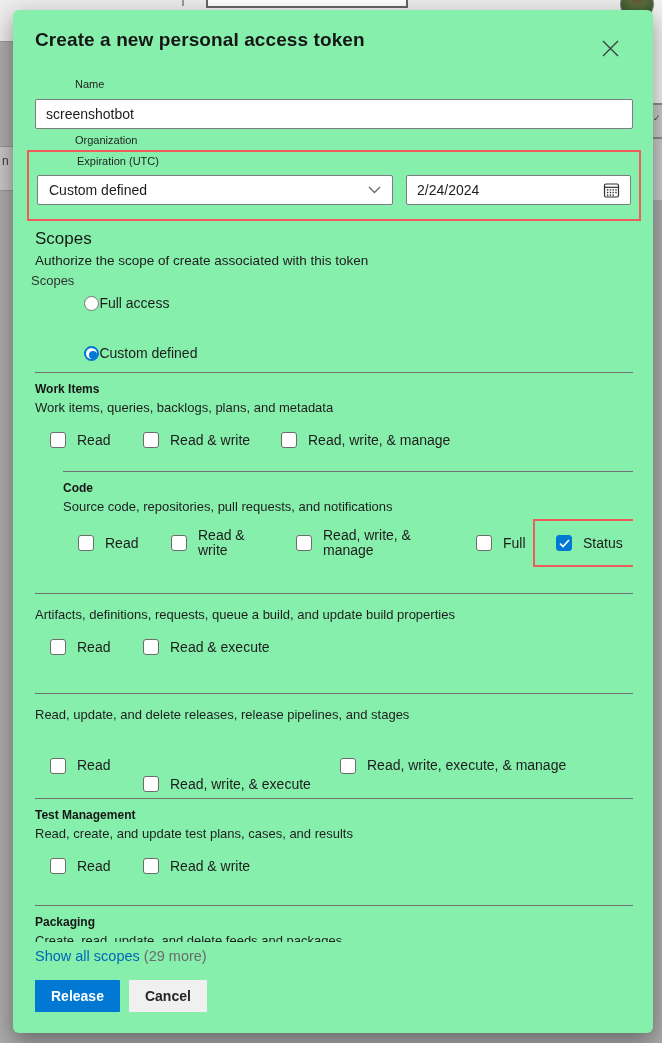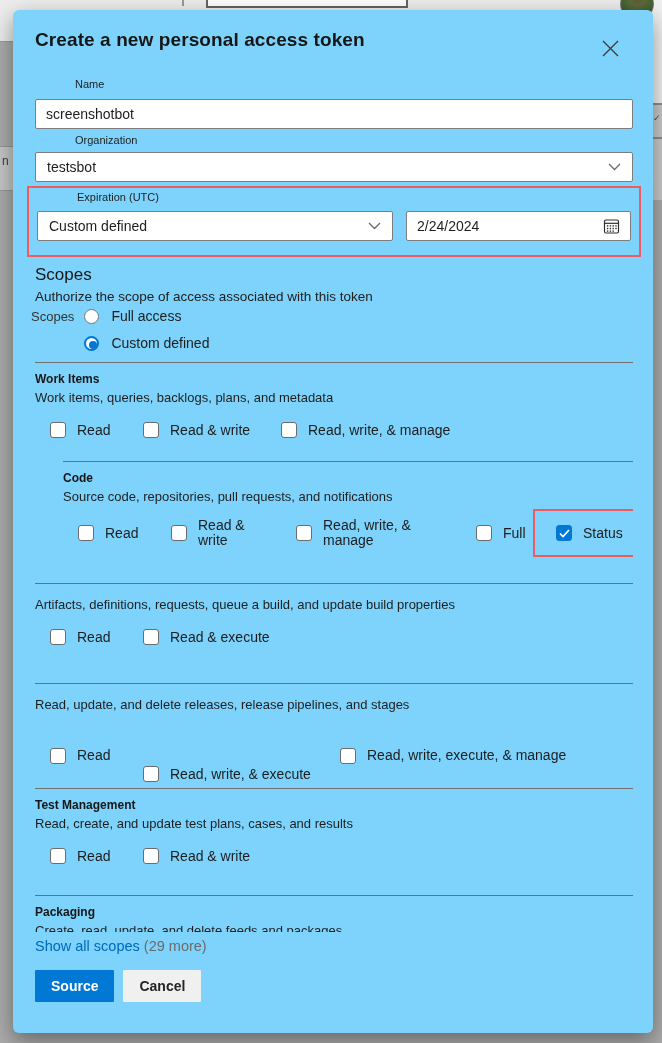--- a/index.html
+++ b/index.html
@@ -23,21 +23,21 @@
   #bg-left-band { left:0; top:146px; width:13px; height:45px; background:#c6c6c6;
     border-top:1px solid #969696; border-bottom:1px solid #969696;
     font-size:12px; color:#3c3c3c; padding:7px 0 0 2px; }
   #bg-right-menu { left:653px; top:103px; width:9px; height:97px; background:#c9c9c9;
     border-top:2px solid #8d8d8d; }
   #bg-right-menu .mline { position:absolute; left:0; top:32px; width:9px; height:2px; background:#8d8d8d; }
   #bg-right-menu .mtick { position:absolute; left:0; top:8px; font-size:9px; color:#4a4a4a; }
   
   #dialog {
     position:absolute; z-index:10; left:13px; top:10px; width:640px; height:1023px;
-    background:#7dd3fc; border-radius:6px; box-shadow:0 8px 22px rgba(0,0,0,.4);
+    background:#86efac; border-radius:6px; box-shadow:0 8px 22px rgba(0,0,0,.4);
     padding:16px 20px 16px 22px;
   }
   .dlg-title { margin-top:2px; font-size:19px; line-height:24px; font-weight:bold; color:#161616; letter-spacing:.1px; }
   .close-btn { position:absolute; right:30px; top:25px; width:26px; height:26px; background:none; border:none;
     cursor:pointer; display:flex; align-items:center; justify-content:center; }
   .fld-label { margin-top:26px; font-size:11px; color:#1f1f1f;margin-left:40px; }
   .text-input {
     display:block; margin-top:9px; width:100%; height:30px; border:1px solid #7d7d7d; border-radius:2px;
     background:#fff; font-family:inherit; font-size:14px; color:#1d1d1d; padding:0 10px; outline:none;
   }
@@ -55,21 +55,21 @@
   .exp-row .select-box { flex:0 0 356px; margin-top:0; }
   .date-box { flex:1; height:30px; border:1px solid #7d7d7d; border-radius:2px; background:#fff;
     display:flex; align-items:center; justify-content:space-between; padding:0 10px; }
   .date-box .sel-text { font-size:14px; color:#1d1d1d; }
   
   .scopes-h { margin-top:8px; font-size:17px; font-weight:normal; color:#161616; }
   .scopes-sub { margin-top:4px; font-size:13.5px; color:#202020; }
   .radio-zone { margin-top:4px; display:flex; }
   .radio-zone .zlabel { font-size:13px; color:#333; margin:1px 10px 0 -4px; }
   .radio-col { display:flex; flex-direction:column; gap:11px; }
-  .radio-row { display:flex; align-items:flex-end; gap:12px; cursor:pointer; }
+  .radio-row { display:flex; align-items:flex-end; cursor:pointer;margin-top:23px; }
   .radio { width:15px; height:15px; border-radius:50%; border:1px solid #767676; background:#fff; position:relative; }
   .radio.sel { border:2px solid #0078d4; }
   .radio.sel::after { content:""; position:absolute; left:2.5px; top:2.5px; width:8px; height:8px; border-radius:50%; background:#0078d4; }
   .radio-row .rlabel { font-size:14px; color:#1d1d1d; }
   
   #scope-list { margin-top:11px; }
   .scope-sec { border-top:1px solid #707070; padding-top:9px; overflow:hidden; }
   .sec-name { font-size:12px; font-weight:bold; color:#161616; }
   .sec-desc { margin-top:4px; font-size:13px; color:#1e1e1e; }
   .opt-row { display:flex; align-items:center; padding-left:15px; }
@@ -111,26 +111,20 @@
     <svg width="19" height="19" viewBox="0 0 19 19">
       <line x1="2" y1="2" x2="17" y2="17" stroke="#3a3a3a" stroke-width="1.2"></line>
       <line x1="17" y1="2" x2="2" y2="17" stroke="#3a3a3a" stroke-width="1.2"></line>
     </svg>
   </button>
 
   <div class="fld-label">Name</div>
   <input class="text-input" type="text" value="screenshotbot" style="">
 
   <div class="fld-label tight">Organization</div>
-  <div class="select-box">
-    <span class="sel-text">testsbot</span>
-    <svg width="13" height="8" viewBox="0 0 13 8">
-      <path d="M1 1 L6.5 6.5 L12 1" fill="none" stroke="#6a6a6a" stroke-width="1.3"></path>
-    </svg>
-  </div>
 
   <div class="red-outline-exp">
     <div class="fld-label" style="margin-top:2px">Expiration (UTC)</div>
     <div class="exp-row">
       <div class="select-box">
         <span class="sel-text">Custom defined</span>
         <svg width="13" height="8" viewBox="0 0 13 8">
           <path d="M1 1 L6.5 6.5 L12 1" fill="none" stroke="#6a6a6a" stroke-width="1.3"></path>
         </svg>
       </div>
@@ -151,21 +145,21 @@
             <rect x="3.4" y="12.4" width="1.4" height="1.4"></rect>
               <rect x="6.2" y="12.4" width="1.4" height="1.4"></rect>
               <rect x="9" y="12.4" width="1.4" height="1.4"></rect>
           </g>
         </svg>
       </div>
     </div>
   </div>
 
   <h2 class="scopes-h">Scopes</h2>
-  <div class="scopes-sub">Authorize the scope of access associated with this token</div>
+  <div class="scopes-sub">Authorize the scope of create associated with this token</div>
 
   <div class="radio-zone">
     <span class="zlabel">Scopes</span>
     <div class="radio-col">
       <div class="radio-row">
         <span class="radio"></span>
         <span class="rlabel">Full access</span>
       </div>
       <div class="radio-row">
         <span class="radio sel"></span>
@@ -274,16 +268,16 @@
         <div class="sec-desc">Create, read, update, and delete feeds and packages</div>
       </div>
     </div>
 
   <div class="show-all">
     <a>Show all scopes</a>
     <span class="more">(29 more)</span>
   </div>
 
   <div class="btn-row">
-    <button class="btn primary">Source</button>
+    <button class="btn primary">Release</button>
     <button class="btn secondary">Cancel</button>
   </div>
 </div>
 
 </body></html>

